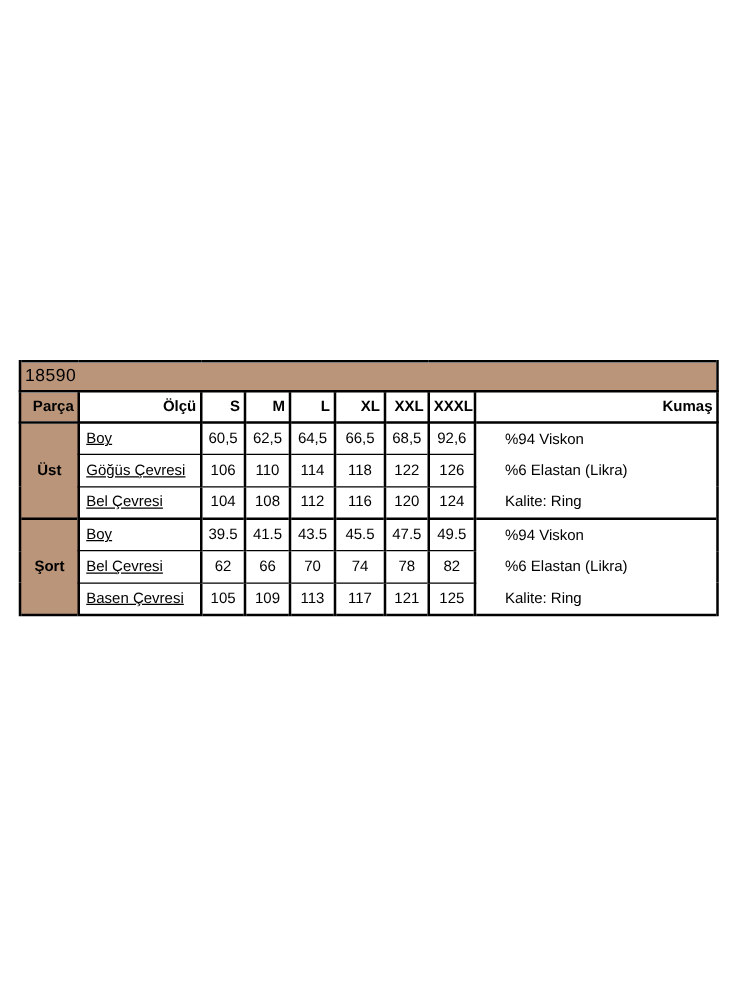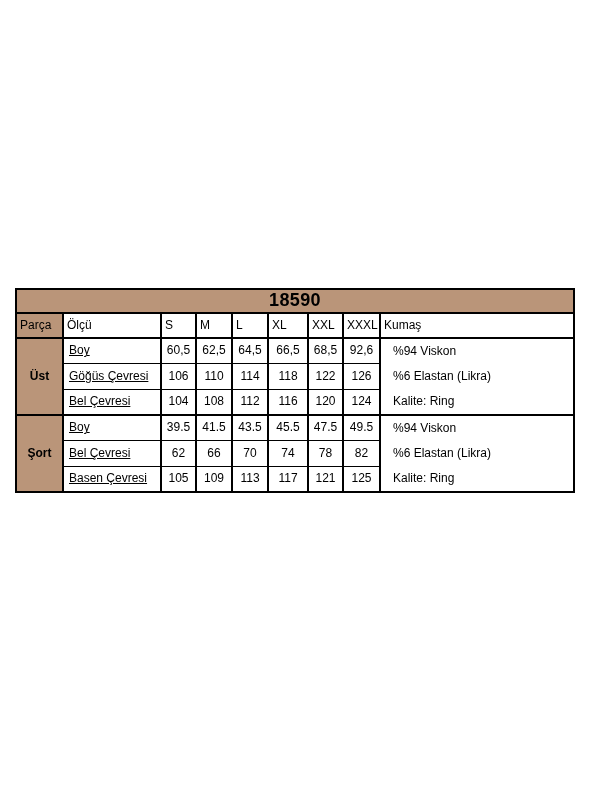--- a/index.html
+++ b/index.html
@@ -16,35 +16,35 @@
     border: 2px solid var(--line);
   }
   td {
     border: 1px solid var(--line);
     border-left-width: 2px; border-right-width: 2px;
     height: 25px; padding: 0 3px;
     font-size: 12px; line-height: 1.1;
     overflow: hidden; white-space: nowrap;
   }
   td.banner {
-    background: var(--accent); text-align: center;
-    font-weight: bold; font-size: 18px; height: 24px;
+    background: var(--accent); 
+    font-weight: normal; font-size: 14px; height: 24px;
     border-bottom-width: 2px; letter-spacing: 0.4px;
   }
   tr.head td {
-    font-weight: normal; text-align: left;
+    font-weight: bold; text-align: right;
     border-top-width: 2px; border-bottom-width: 2px;
   }
   tr.sec td { border-top-width: 2px; }
   td.tan { background: var(--accent); }
   td.part { text-align: center; font-weight: bold; }
   td.lbl { text-align: left; padding-left: 5px; text-decoration: underline; }
   td.num { text-align: center; }
   td.fabric { text-align: left; padding: 0; vertical-align: middle; }
-  td.fabric .fline { line-height: 25px; padding-left: 12px; height: 25px; }
+  td.fabric .fline { line-height: 25px; padding-left: 23px; height: 25px; }
 </style>
 </head>
 <body>
 
 <div class="stage">
   <table class="size-table">
     <colgroup>
       <col style="width:47px">
         <col style="width:98px">
       <col style="width:35px">

